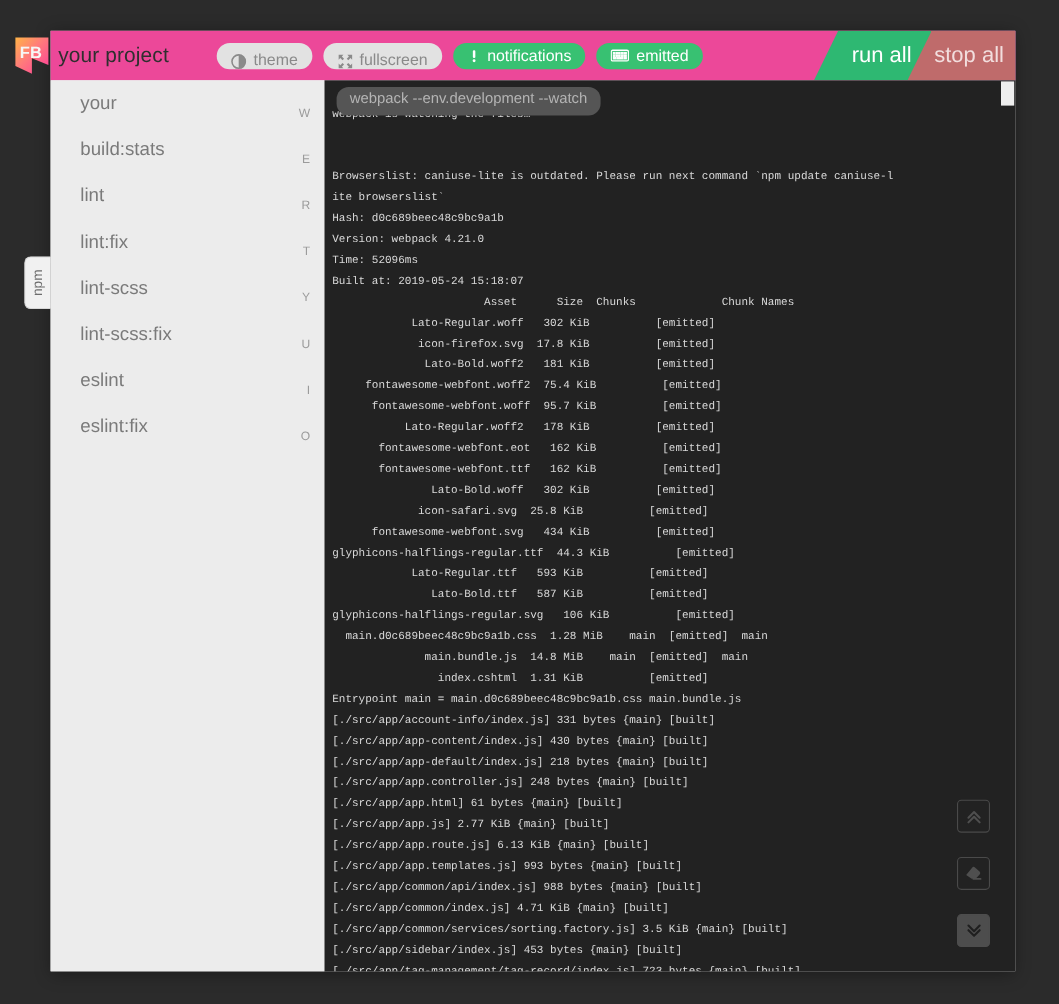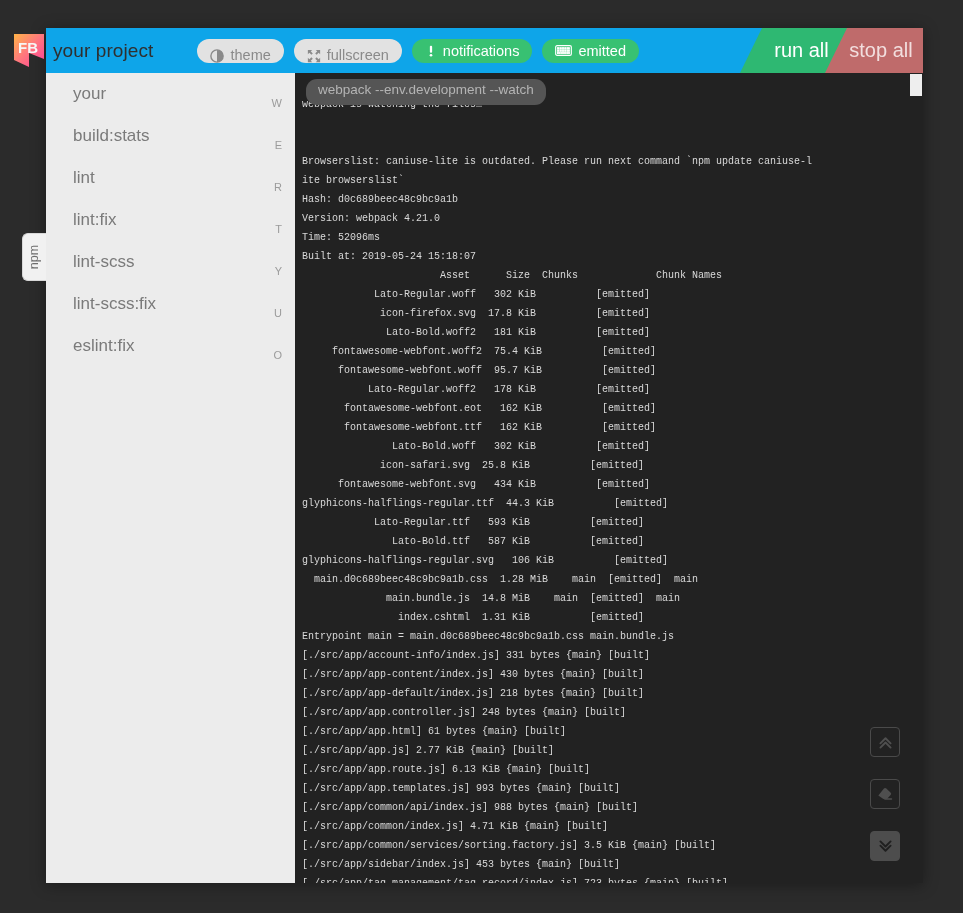--- a/index.html
+++ b/index.html
@@ -22,21 +22,21 @@
     background: #f1f1f1;
     box-shadow: 0 2px 14px rgba(0,0,0,.35);
     display: flex;
     flex-direction: column;
     overflow: visible;
   }
 
   
   .header {
     height: 45px;
-    background: #0ea5e9;
+    background: #ec4899;
     display: flex;
     align-items: center;
     position: relative;
     flex: 0 0 45px;
   }
 
   .logo {
     position: absolute;
     left: -38px;
     top: 2px;
@@ -373,20 +373,24 @@
         </div>
         <div class="task">
           <span class="tlabel">lint-scss</span>
           <span class="hk">Y</span>
         </div>
         <div class="task">
           <span class="tlabel">lint-scss:fix</span>
           <span class="hk">U</span>
         </div>
         <div class="task">
+          <span class="tlabel">eslint</span>
+          <span class="hk">I</span>
+        </div>
+        <div class="task">
           <span class="tlabel">eslint:fix</span>
           <span class="hk">O</span>
         </div>
       </div>
 
     <div class="terminal">
       <div class="cmd-badge">webpack --env.development --watch</div>
 
       <div class="term-scroll-track">
         <div class="term-scroll-thumb"></div>

